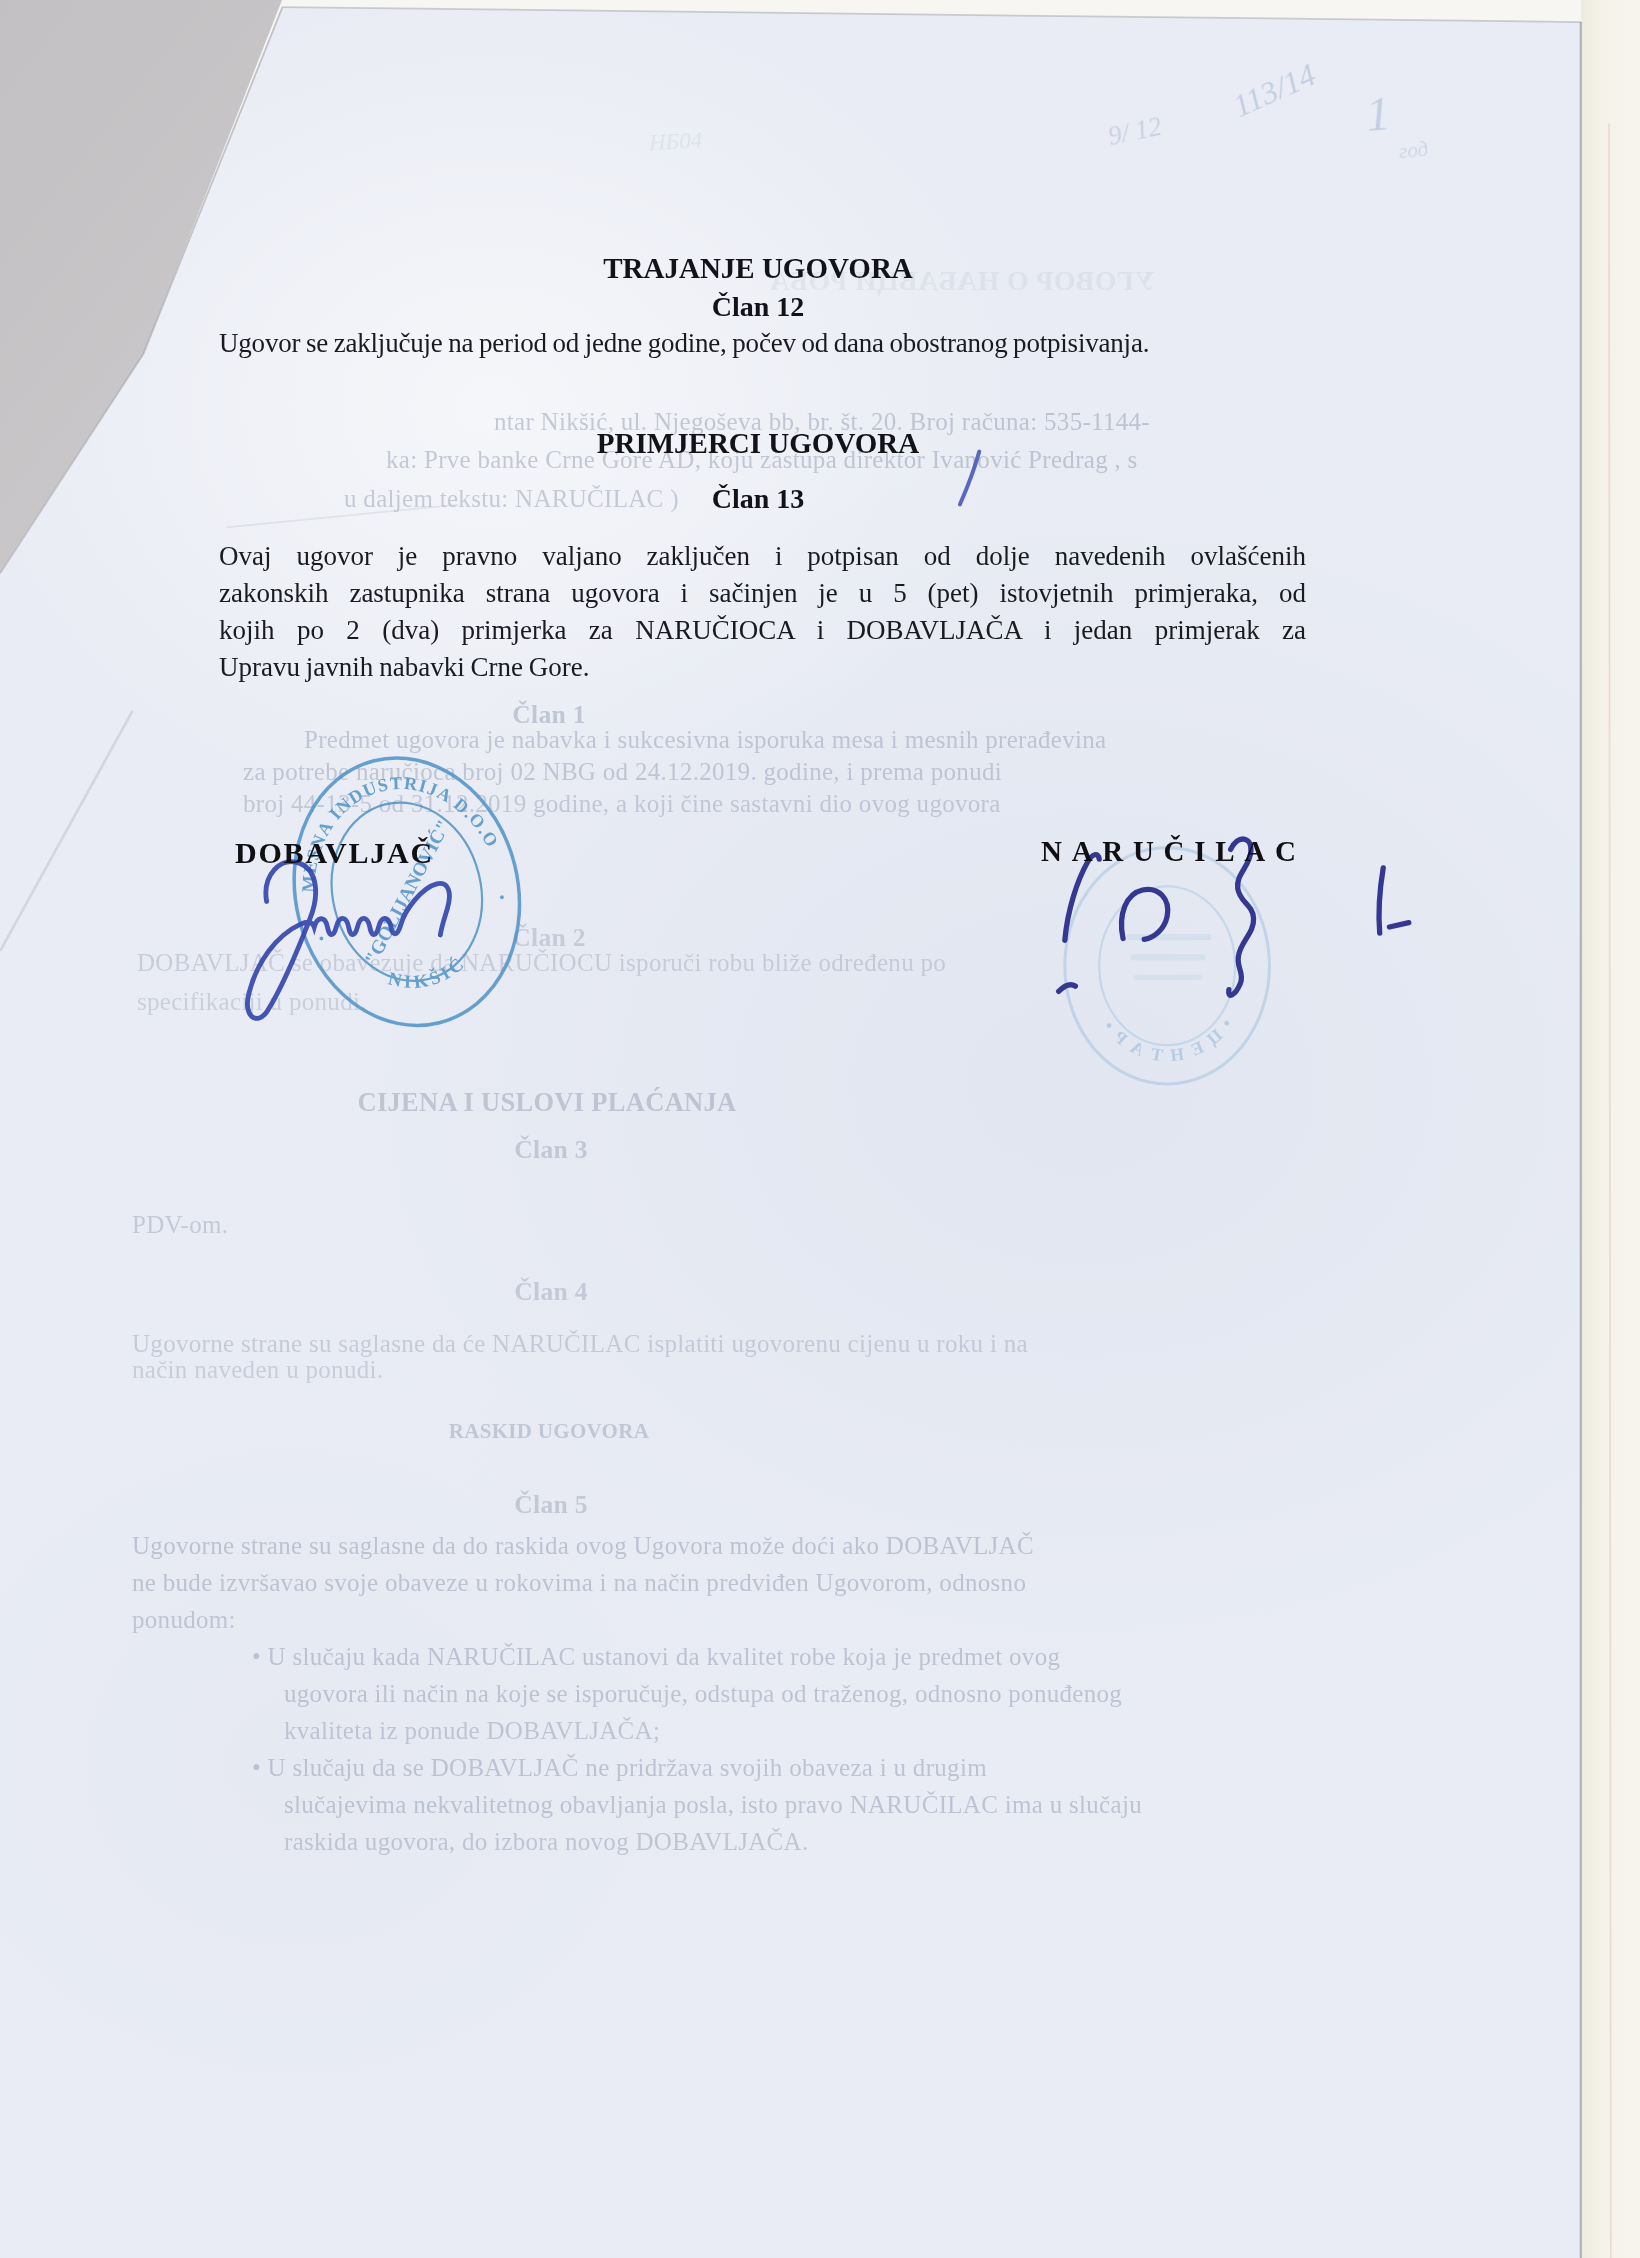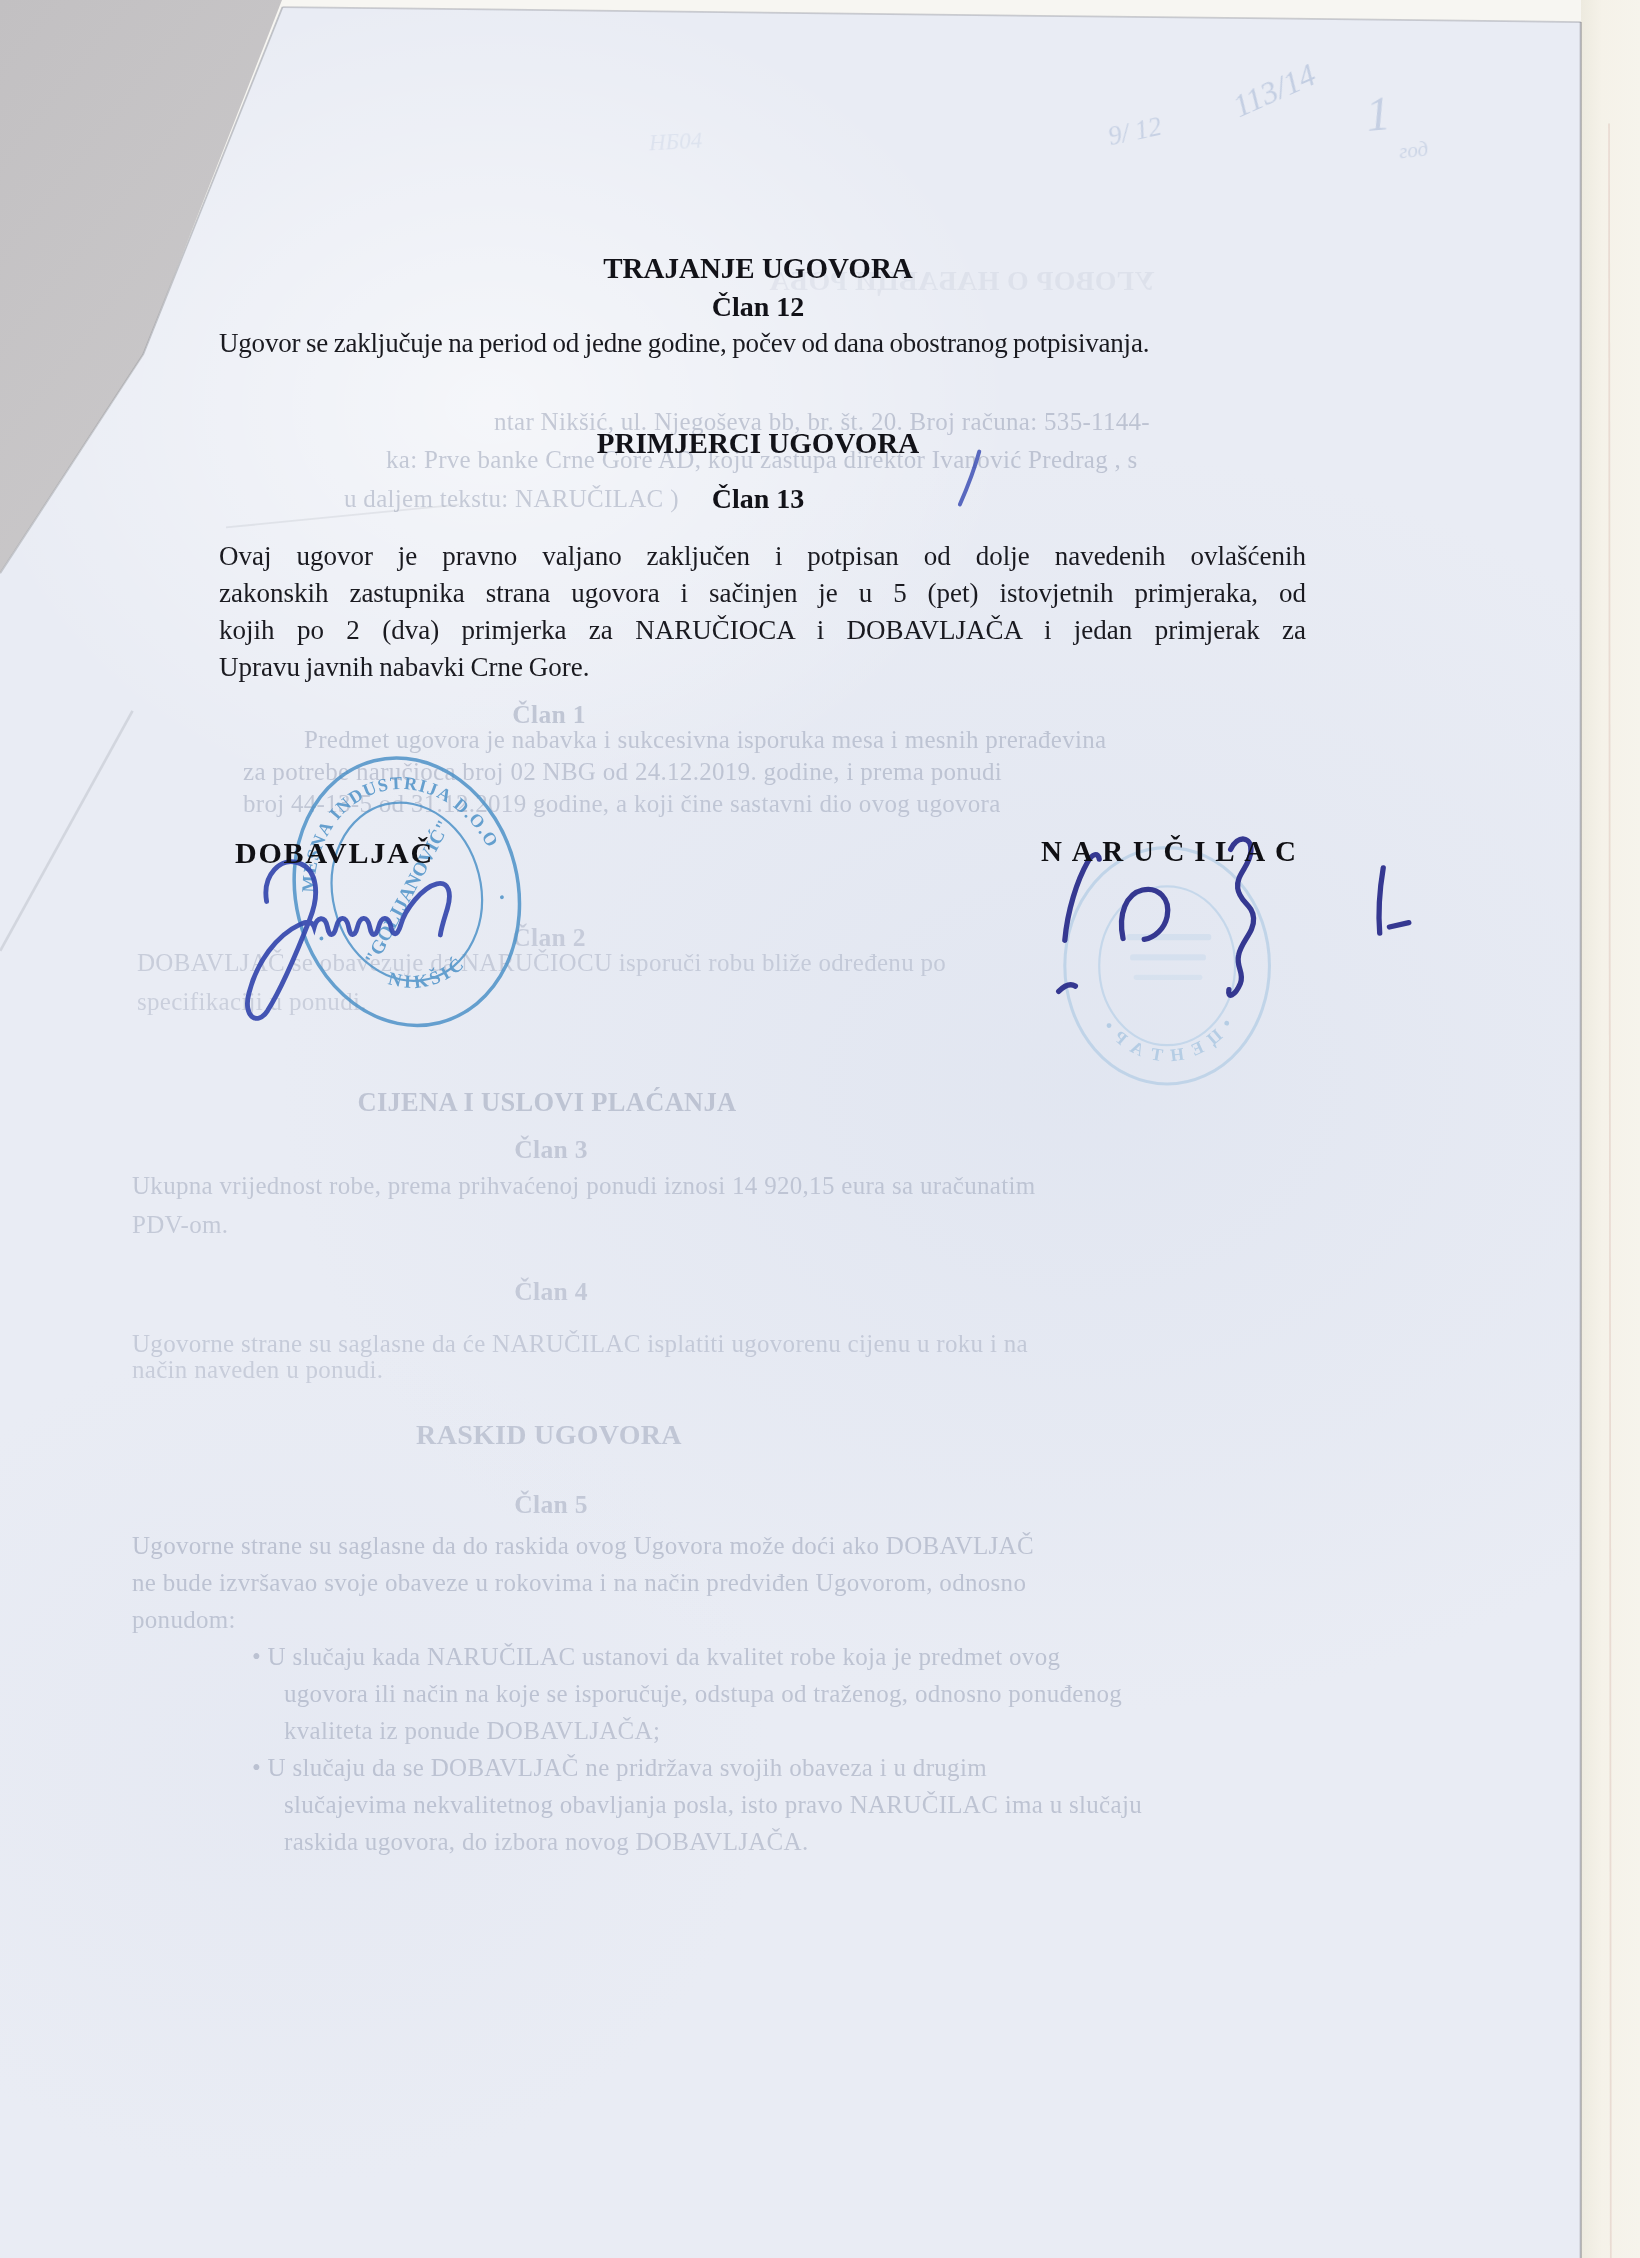--- a/index.html
+++ b/index.html
@@ -83,26 +83,25 @@
       <div class="bleed" style="left: 344px; top: 485px; font-size: 25px; opacity: 0.38;">u daljem tekstu: NARUČILAC )</div>
       <div class="bleed b c" style="left: 549px; top: 700px; font-size: 25.6px; opacity: 0.38;">Član 1</div>
       <div class="bleed" style="left: 304px; top: 726px; font-size: 25px; opacity: 0.38;">Predmet ugovora je nabavka i sukcesivna isporuka mesa i mesnih prerađevina</div>
       <div class="bleed" style="left: 243px; top: 758px; font-size: 25px; opacity: 0.38;">za potrebe naručioca broj 02 NBG od 24.12.2019. godine, i prema ponudi</div>
       <div class="bleed" style="left: 243px; top: 790px; font-size: 25px; opacity: 0.36;">broj 44-13-5 od 31.12.2019 godine, a koji čine sastavni dio ovog ugovora</div>
       <div class="bleed b c" style="left: 549px; top: 923px; font-size: 25.6px; opacity: 0.3;">Član 2</div>
       <div class="bleed" style="left: 137px; top: 949px; font-size: 25px; opacity: 0.3;">DOBAVLJAČ  se obavezuje da  NARUČIOCU   isporuči   robu bliže određenu po</div>
       <div class="bleed" style="left: 137px; top: 988px; font-size: 25px; opacity: 0.28;">specifikaciji u ponudi.</div>
       <div class="bleed b c" style="left: 547px; top: 1087px; font-size: 26.5px; opacity: 0.38;">CIJENA I USLOVI PLAĆANJA</div>
       <div class="bleed b c" style="left: 551px; top: 1135px; font-size: 25.6px; opacity: 0.34;">Član 3</div>
-      <div class="bleed" style="left: 132px; top: 1172px; font-size: 25px; opacity: 0.36;">Ukupna vrijednost robe, prema prihvaćenoj ponudi iznosi 14 920,15 eura sa uračunatim</div>
       <div class="bleed" style="left: 132px; top: 1211px; font-size: 25px; opacity: 0.34;">PDV-om.</div>
       <div class="bleed b c" style="left: 551px; top: 1277px; font-size: 25.6px; opacity: 0.32;">Član 4</div>
       <div class="bleed" style="left: 132px; top: 1317px; font-size: 25px; opacity: 0.32; margin-top: 13px;">Ugovorne strane su saglasne da će NARUČILAC isplatiti ugovorenu cijenu u roku i na</div>
       <div class="bleed" style="left: 132px; top: 1356px; font-size: 25px; opacity: 0.3;">način naveden u ponudi.</div>
-      <div class="bleed b c" style="left: 549px; top: 1419px; font-size: 28px; opacity: 0.36;">RASKID UGOVORA</div>
+      <div class="bleed b c" style="left: 549px; top: 1419px; font-size: 21px; opacity: 0.36;">RASKID UGOVORA</div>
       <div class="bleed b c" style="left: 551px; top: 1490px; font-size: 25.6px; opacity: 0.34;">Član 5</div>
       <div class="bleed" style="left: 132px; top: 1532px; font-size: 25px; opacity: 0.4;">Ugovorne strane su saglasne da do raskida ovog Ugovora može doći ako DOBAVLJAČ</div>
       <div class="bleed" style="left: 132px; top: 1569px; font-size: 25px; opacity: 0.4; font-family: Liberation Serif, serif;">ne bude izvršavao svoje obaveze u rokovima i na način predviđen Ugovorom, odnosno</div>
       <div class="bleed" style="left: 132px; top: 1606px; font-size: 25px; opacity: 0.38;">ponudom:</div>
       <div class="bleed" style="left: 284px; top: 1680px; font-size: 25px; opacity: 0.4;">ugovora ili način na koje se isporučuje, odstupa od traženog, odnosno ponuđenog</div>
       <div class="bleed" style="left: 252px; top: 1643px; font-size: 25px; opacity: 0.4;">•   U slučaju kada NARUČILAC ustanovi da kvalitet robe koja je predmet ovog</div>
       <div class="bleed" style="left: 284px; top: 1717px; font-size: 25px; opacity: 0.38;">kvaliteta iz ponude DOBAVLJAČA;</div>
       <div class="bleed" style="left: 252px; top: 1754px; font-size: 25px; opacity: 0.4;">•   U slučaju da se DOBAVLJAČ ne pridržava svojih obaveza i u drugim</div>
       <div class="bleed" style="left: 284px; top: 1791px; font-size: 25px; opacity: 0.4;">slučajevima nekvalitetnog obavljanja posla, isto pravo NARUČILAC ima u slučaju</div>
       <div class="bleed" style="left: 284px; top: 1828px; font-size: 25px; opacity: 0.38;">raskida ugovora, do izbora novog DOBAVLJAČA.</div>

